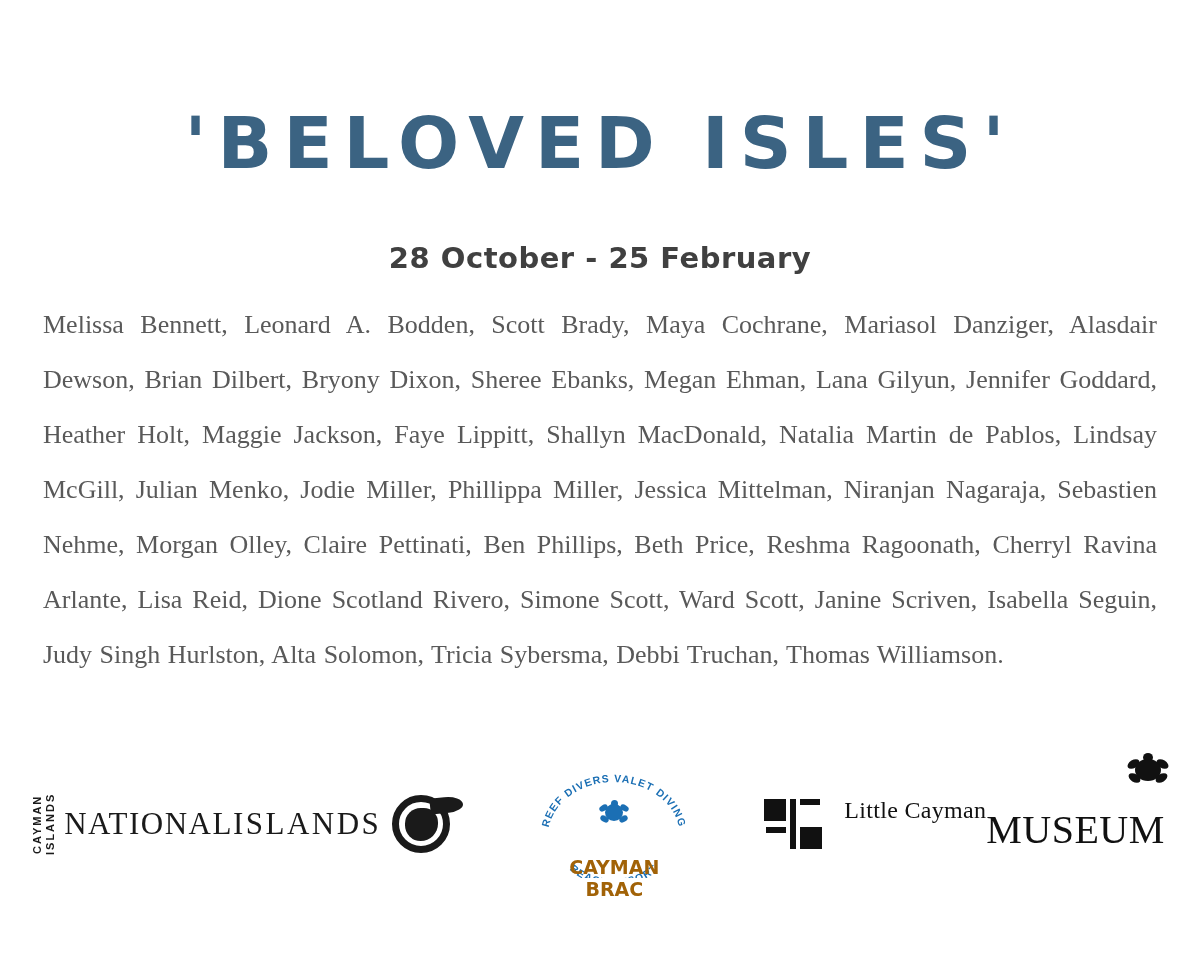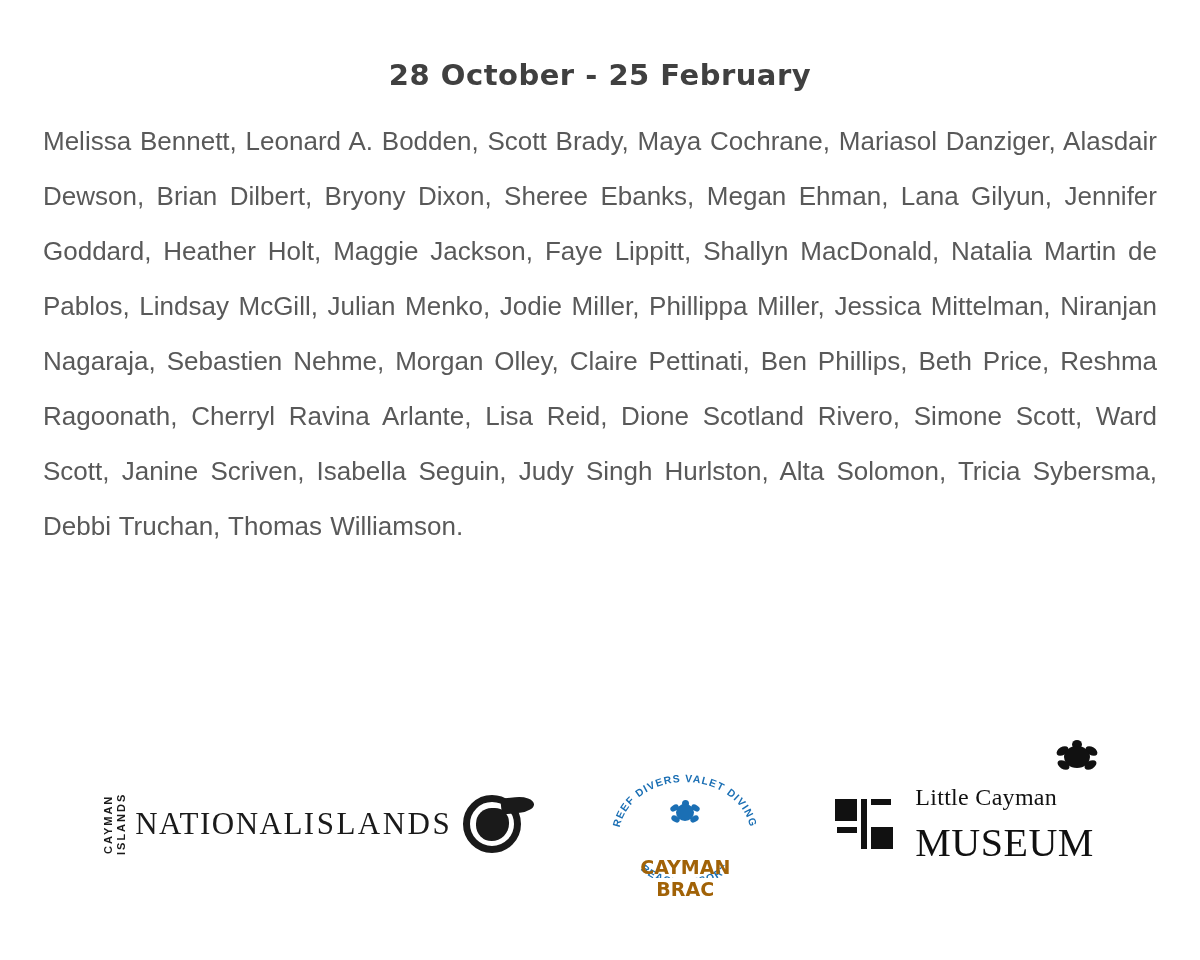--- a/index.html
+++ b/index.html
@@ -40,21 +40,21 @@
     font-size: 29px;
     letter-spacing: 0.5px;
     color: #404040;
     text-align: center;
   }
   .names {
     margin-top: 22px;
     width: 1150px;
     padding: 0 18px;
     box-sizing: border-box;
-    font-family: Liberation Sans, sans-serif;
+    font-family: Liberation Serif, serif;
     font-size: 26px;
     line-height: 55px;
     color: #595959;
     text-align: justify;
     text-align-last: left;
     word-spacing: 1px;
   }
   .logos {
     position: absolute;
     top: 770px;
@@ -211,21 +211,21 @@
     position: absolute;
     background: #111111;
   }
   .lcm-mark .s1 { left: 0;  top: 6px;  width: 22px; height: 22px; }
   .lcm-mark .s2 { left: 26px; top: 6px; width: 6px; height: 50px; }
   .lcm-mark .s3 { left: 36px; top: 34px; width: 22px; height: 22px; }
   .lcm-mark .s4 { left: 2px; top: 34px; width: 20px; height: 6px; }
   .lcm-mark .s5 { left: 36px; top: 6px; width: 20px; height: 6px; }
   .lcm-words {
     display: flex;
-    flex-direction: column;
+    flex-direction: row;
     justify-content: flex-end;
   }
   .lcm-words .l1 {
     font-family: "Liberation Serif", serif;
     font-size: 24px;
     line-height: 26px;
     letter-spacing: 0.3px;
   }
   .lcm-words .l2 {
     font-family: "Liberation Serif", serif;
@@ -257,20 +257,21 @@
   .lcm-turtle .f2 { left: 29px; top: 7px;  transform: rotate(32deg); }
   .lcm-turtle .f3 { left: 1px;  top: 21px; transform: rotate(32deg); }
   .lcm-turtle .f4 { left: 28px; top: 21px; transform: rotate(-32deg); }
   .lcm-stack { display: flex; align-items: flex-start; }
 </style>
 </head>
 <body>
 
 <div class="poster">
 
+  <div class="title">'BELOVED ISLES'</div>
 
   <div class="dates">28 October - 25 February</div>
 
   <div class="names">Melissa Bennett, Leonard A. Bodden, Scott Brady, Maya Cochrane, Mariasol Danziger, Alasdair Dewson, Brian Dilbert, Bryony Dixon, Sheree Ebanks, Megan Ehman, Lana Gilyun, Jennifer Goddard, Heather Holt, Maggie Jackson, Faye Lippitt, Shallyn MacDonald, Natalia Martin de Pablos, Lindsay McGill, Julian Menko, Jodie Miller, Phillippa Miller, Jessica Mittelman, Niranjan Nagaraja, Sebastien Nehme, Morgan Olley, Claire Pettinati, Ben Phillips, Beth Price, Reshma Ragoonath, Cherryl Ravina Arlante, Lisa Reid, Dione Scotland Rivero, Simone Scott, Ward Scott, Janine Scriven, Isabella Seguin, Judy Singh Hurlston, Alta Solomon, Tricia Sybersma, Debbi Truchan, Thomas Williamson.</div>
 
   <div class="logos">
 
     <div class="logo-ng">
       <div class="ng-vertical">
         <span>CAYMAN</span>

